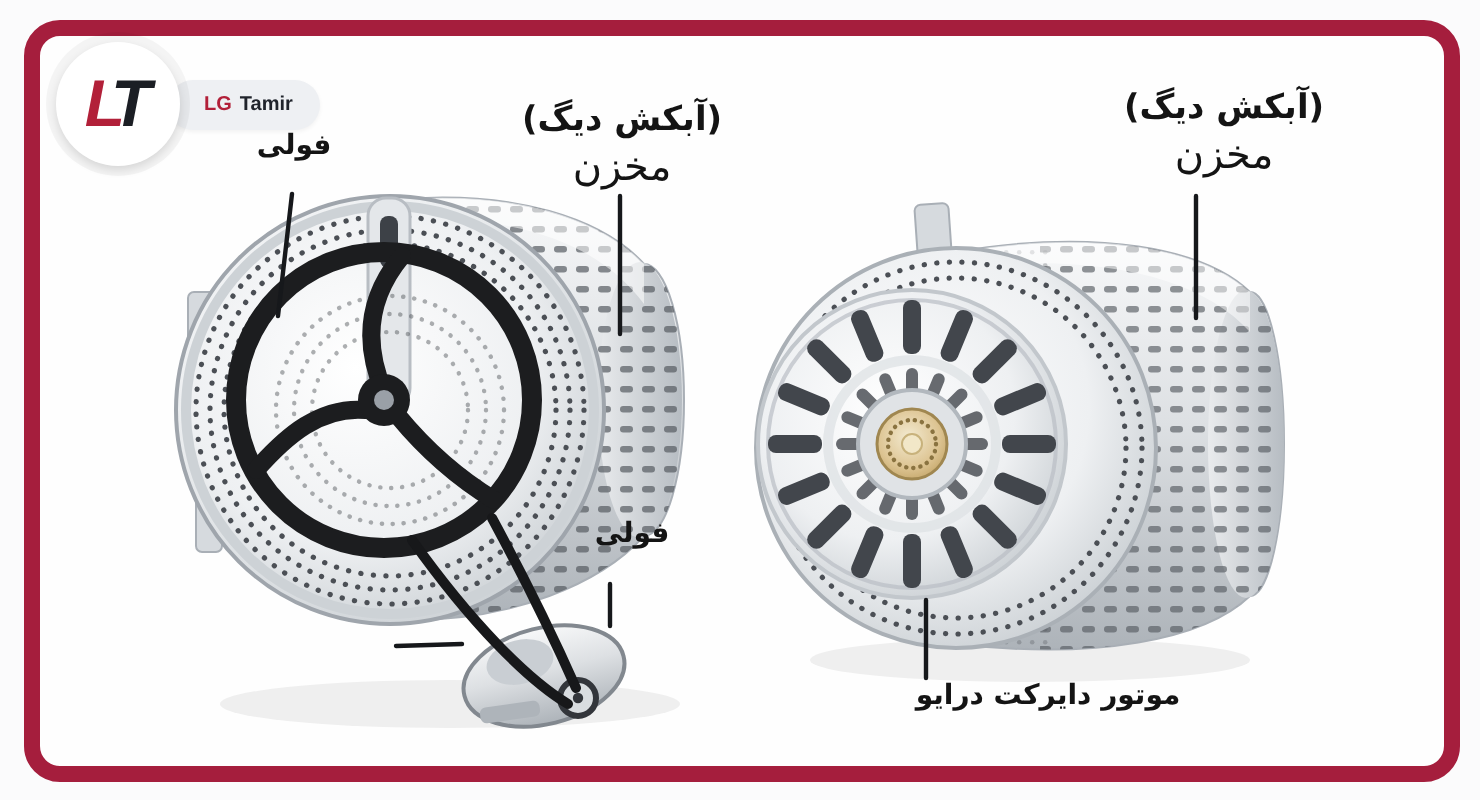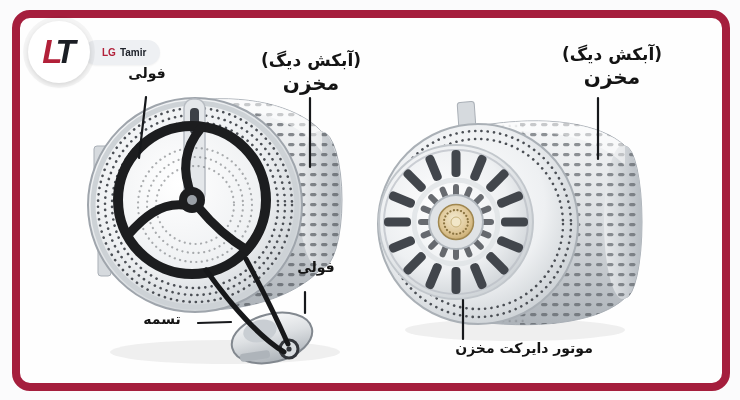--- a/index.html
+++ b/index.html
@@ -17,21 +17,21 @@
   .logo-pill .name{color:#20242c;}
   .logo-circle{position:absolute;left:0;top:0;width:62px;height:62px;border-radius:50%;background:#ffffff;
                box-shadow:0 0 0 5px rgba(0,0,0,.04),0 2px 5px rgba(0,0,0,.12);
                display:flex;align-items:center;justify-content:center;
                font-family:"Liberation Sans",sans-serif;font-style:italic;font-weight:bold;font-size:33px;}
   .logo-circle .l{color:#b22039;margin-right:-7px;}
   .logo-circle .t{color:#1b1e24;}
   
   .lbl{position:absolute;z-index:3;text-align:center;color:#141414;}
   .note{font-size:17px;font-weight:600;line-height:1.15;white-space:nowrap;}
-  .big{font-size:20px;font-weight:700;line-height:1.2;white-space:nowrap;}
+  .big{font-size:20px;font-weight:400;line-height:1.2;white-space:nowrap;}
   .mid{font-size:14px;font-weight:700;white-space:nowrap;}
   
   .dotring{fill:none;stroke:#4b4f55;stroke-width:2.6;stroke-dasharray:0.1 6.2;stroke-linecap:round;}
   .dim{opacity:.45;stroke-width:2.2;stroke-dasharray:0.1 5.4;}
   .spoke{fill:none;stroke:#1c1d1f;stroke-width:9;stroke-linecap:round;}
   .belt{fill:none;stroke:#17181a;stroke-width:5;stroke-linecap:round;}
 </style>
 </head>
 <body>
 
@@ -188,17 +188,16 @@
 
   <div class="lbl" style="left:554px;top:45px;width:116px" dir="rtl">
     <div class="note">(آبکش دیگ)</div>
     <div class="big">مخزن</div>
   </div>
 
   <div class="lbl mid" style="left:116px;top:65px;width:62px" dir="rtl">فولی</div>
 
   <div class="lbl mid" style="left:284px;top:259px;width:64px" dir="rtl">فولی</div>
 
-  <div class="lbl mid" style="left:124px;top:311px;width:76px" dir="rtl">تسمه</div>
-
-  <div class="lbl mid" style="left:428px;top:340px;width:192px" dir="rtl">موتور دایرکت مخزن</div>
+
+  <div class="lbl mid" style="left:428px;top:340px;width:192px" dir="rtl">موتور دایرکت درایو</div>
 
 </div>
 
 </body></html>

